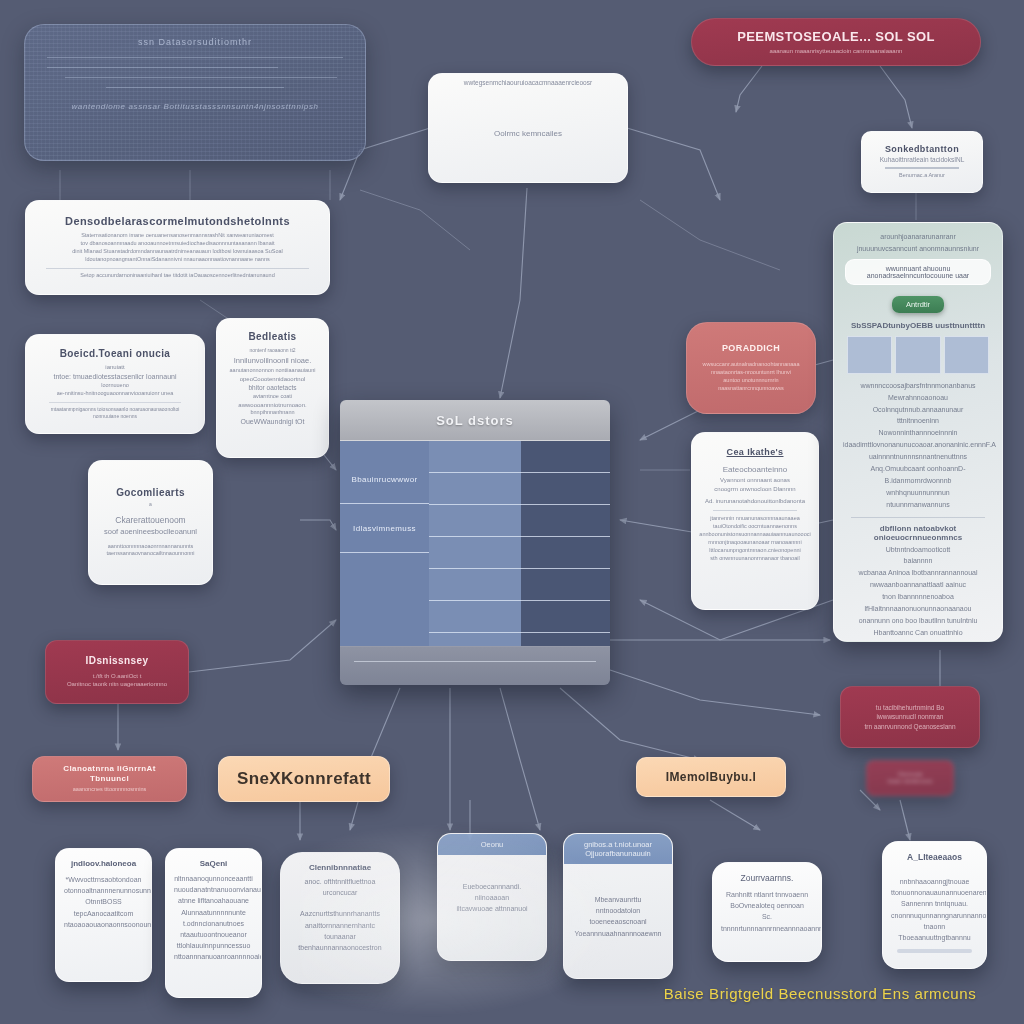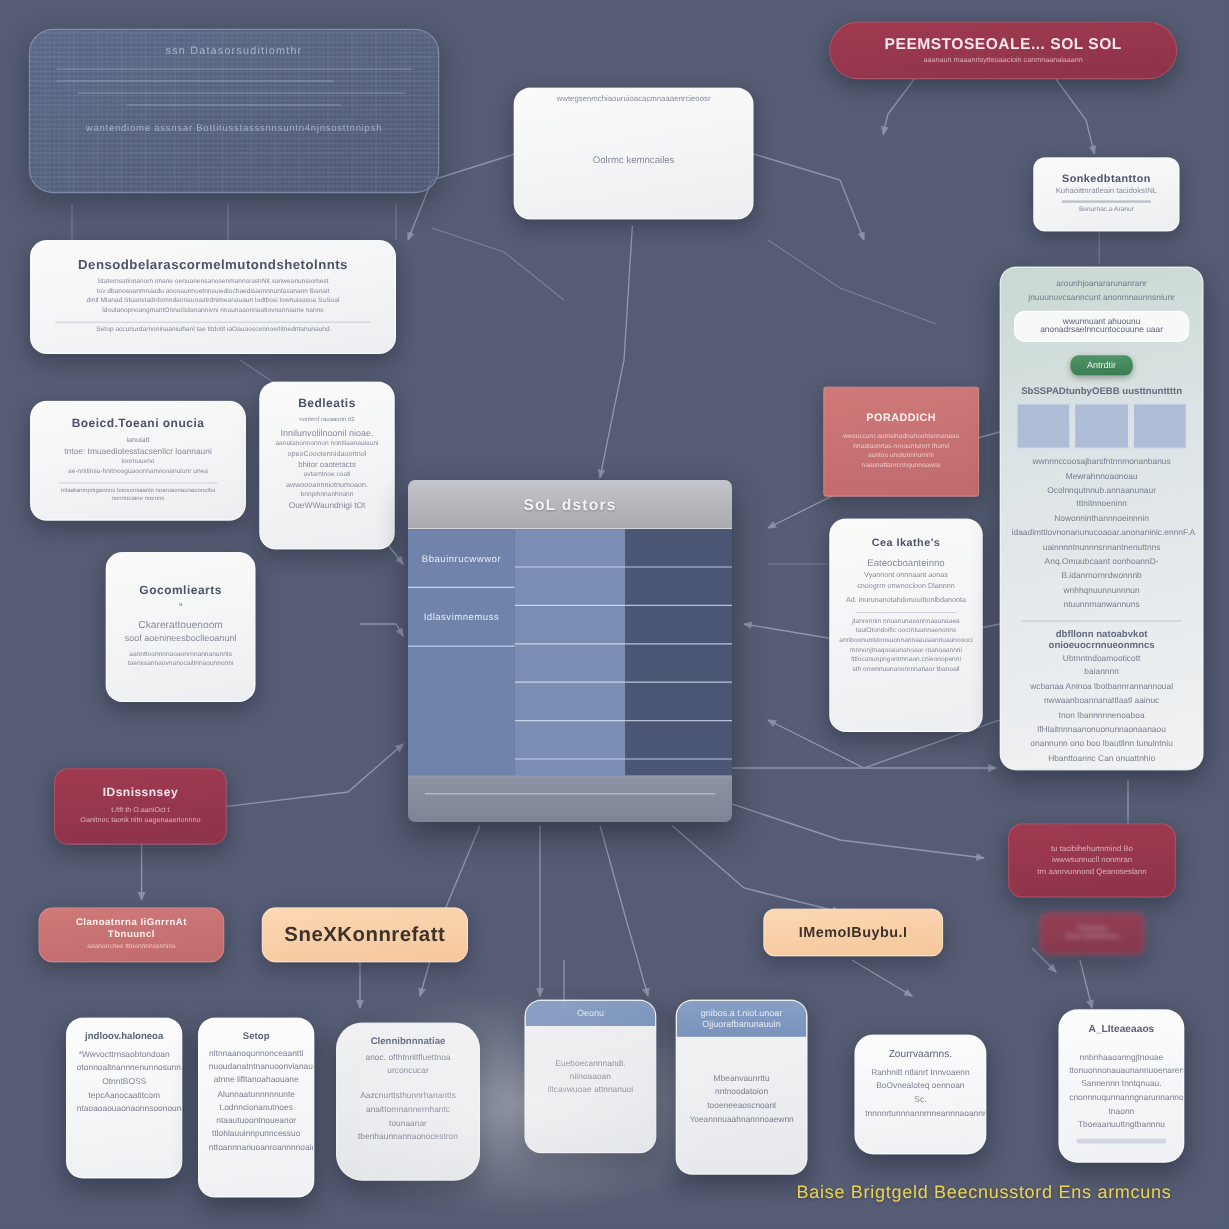--- a/index.html
+++ b/index.html
@@ -60,33 +60,33 @@
     border-radius:20px;
     box-shadow:0 8px 22px rgba(18,22,34,.35);
     color:#c3cee5;
   }
   .bp-title{font-size:9px;letter-spacing:1px;opacity:.75;text-align:center;margin-top:12px;}
   .bp-lines{margin:10px 22px 0 22px;}
   .bp-lines i{display:block;height:1px;background:rgba(197,211,236,.35);margin:9px 0;}
   .bp-lines i:nth-child(2){width:78%;}
   .bp-lines i:nth-child(3){width:92%;margin-left:6%;}
   .bp-lines i:nth-child(4){width:60%;margin-left:20%;}
-  .bp-foot{font-size:8px;letter-spacing:.6px;opacity:.7;text-align:center;margin-top:14px;}
+  .bp-foot{font-size:8px;letter-spacing:.6px;opacity:.7;text-align:center;margin-top:14px;font-style:italic;}
 
   
   #table-widget{position:absolute;left:340px;top:400px;width:270px;height:285px;
       border-radius:6px;overflow:hidden;
       box-shadow:0 10px 26px rgba(16,20,32,.45);}
   #tw-header{height:40px;background:linear-gradient(180deg,#c3c5ca 0%,#a9abb2 100%);
       display:flex;align-items:center;justify-content:center;
       color:#f2f3f6;font-size:13px;font-weight:bold;letter-spacing:1px;
       text-shadow:0 1px 2px rgba(0,0,0,.3);border-bottom:1px solid rgba(255,255,255,.3);}
   #tw-body{display:flex;height:205px;background:#5d6a87;}
   .tw-col{box-sizing:border-box;}
-  .tw-col.left{width:33%;background:#6f83ab;}
+  .tw-col.left{width:33%;background:#6f83ab;padding-top:14px;}
   .tw-col.mid{width:34%;background:#7a8eb4;}
   .tw-col.right{width:33%;background:#4a5674;}
   .tw-cell{height:31px;border-bottom:1px solid rgba(226,234,248,.75);
            display:flex;align-items:center;justify-content:center;
            font-size:8px;color:#e6ecf8;letter-spacing:.4px;}
   .tw-col.left .tw-cell{height:48px;}
   #tw-footer{height:40px;background:linear-gradient(180deg,#8e93a3 0%,#7d8395 100%);
              border-top:1px solid rgba(255,255,255,.2);}
   #tw-footer .bar{height:1px;background:rgba(226,232,244,.6);margin:14px 14px 0 14px;}
 
@@ -251,29 +251,29 @@
 
   <div class="node card" style="left:88px;top:460px;width:125px;height:125px;">
     <div class="t" style="font-size:10px;margin-bottom:2px;">Gocomliearts</div>
     <div class="l" style="font-size:5px;">a</div>
     <div class="l" style="font-size:8.5px;margin-top:6px;">Ckarerattouenoom</div>
     <div class="l" style="font-size:7.5px;">soof aoenineesboclleoanunl</div>
     <div class="l" style="font-size:5.5px;margin-top:5px;">aannttoonnnnaoaonrnnannanunnts</div>
     <div class="l" style="font-size:5.5px;">taenssannaovnanocailtnnaounnonni</div>
   </div>
 
-  <div class="node rose" style="left:686px;top:322px;width:130px;height:92px;border-radius:3px;">
+  <div class="node rose" style="left:686px;top:322px;width:130px;height:92px;border-radius:21px;">
     <div class="t" style="font-size:9px;margin-bottom:7px;">PORADDICH</div>
     <div class="l" style="font-size:5.5px;">wwsuccanr.autnalnadnanoohtannanaaa</div>
     <div class="l" style="font-size:5.5px;">nnaataonrtas-nroountunrrt Ihunvi</div>
     <div class="l" style="font-size:5.5px;">auntoo unotunnnurnrin naasnattanrcnnqunnoawss</div>
   </div>
 
   <div class="node card" style="left:691px;top:432px;width:128px;height:178px;justify-content:flex-start;padding-top:14px;">
-    <div class="t" style="font-size:9px;margin-bottom:6px;">Cea Ikathe's</div>
+    <div class="t" style="font-size:9px;margin-bottom:6px;text-decoration:underline;">Cea Ikathe's</div>
     <div class="l" style="font-size:8px;">Eateocboanteinno</div>
     <div class="l" style="font-size:6px;">Vyannont  onnnaant  aonas</div>
     <div class="l" style="font-size:6px;">cnoogrrn  onwnocloon  Dlannnn</div>
     <div class="l" style="font-size:6px;margin-top:4px;">Ad. inurunanotahdonouittonlbdanonta</div>
     <div style="height:1px;background:rgba(120,132,158,.3);width:82%;margin:4px 0;"></div>
     <div class="l" style="font-size:5.5px;">jtanrennin  nnuanunasonnnaaunaaea</div>
     <div class="l" style="font-size:5.5px;">tauiOtondoific oocrntuannaenonns</div>
     <div class="l" style="font-size:5.5px;">annboonunistonsuonnannaauiaannuaunoooci</div>
     <div class="l" style="font-size:5.5px;">mnnonjtnaqooaunanoaar rnanoaannni</div>
     <div class="l" style="font-size:5.5px;">lttlocanunpngontmnaon.cnieonopenni</div>
@@ -376,21 +376,21 @@
   <div class="stackcard" style="left:55px;top:848px;width:97px;height:134px;">
     <div class="t" style="font-size:8px;font-weight:bold;margin-bottom:6px;">jndloov.haloneoa</div>
     <div class="l">*Wwvocttrnsaobtondoan</div>
     <div class="l">otonnoaltnannnenunnosunnanaoum</div>
     <div class="l">OtnntBOSS</div>
     <div class="l">tepcAanocaatitcom</div>
     <div class="l">ntaoaoaouaonaonnsoonounonnunaunnnenn</div>
   </div>
 
   <div class="stackcard" style="left:165px;top:848px;width:97px;height:150px;">
-    <div class="t" style="font-size:8px;font-weight:bold;margin-bottom:5px;">Setop</div>
+    <div class="t" style="font-size:8px;font-weight:bold;margin-bottom:5px;">SaQeni</div>
     <div class="l">nltnnaanoqunnonceaantti</div>
     <div class="l">nuoudanatntnanuoonvianaunoc</div>
     <div class="l">atnne lifltanoahaouane</div>
     <div class="l">Alunnaatunnnnnunte</div>
     <div class="l">t.odnncionanutnoes</div>
     <div class="l">ntaautuoontnoueanor</div>
     <div class="l">ttlohlauuinnpunncessuo</div>
     <div class="l">nttoannnanuoanroannnnoaic</div>
   </div>
 

